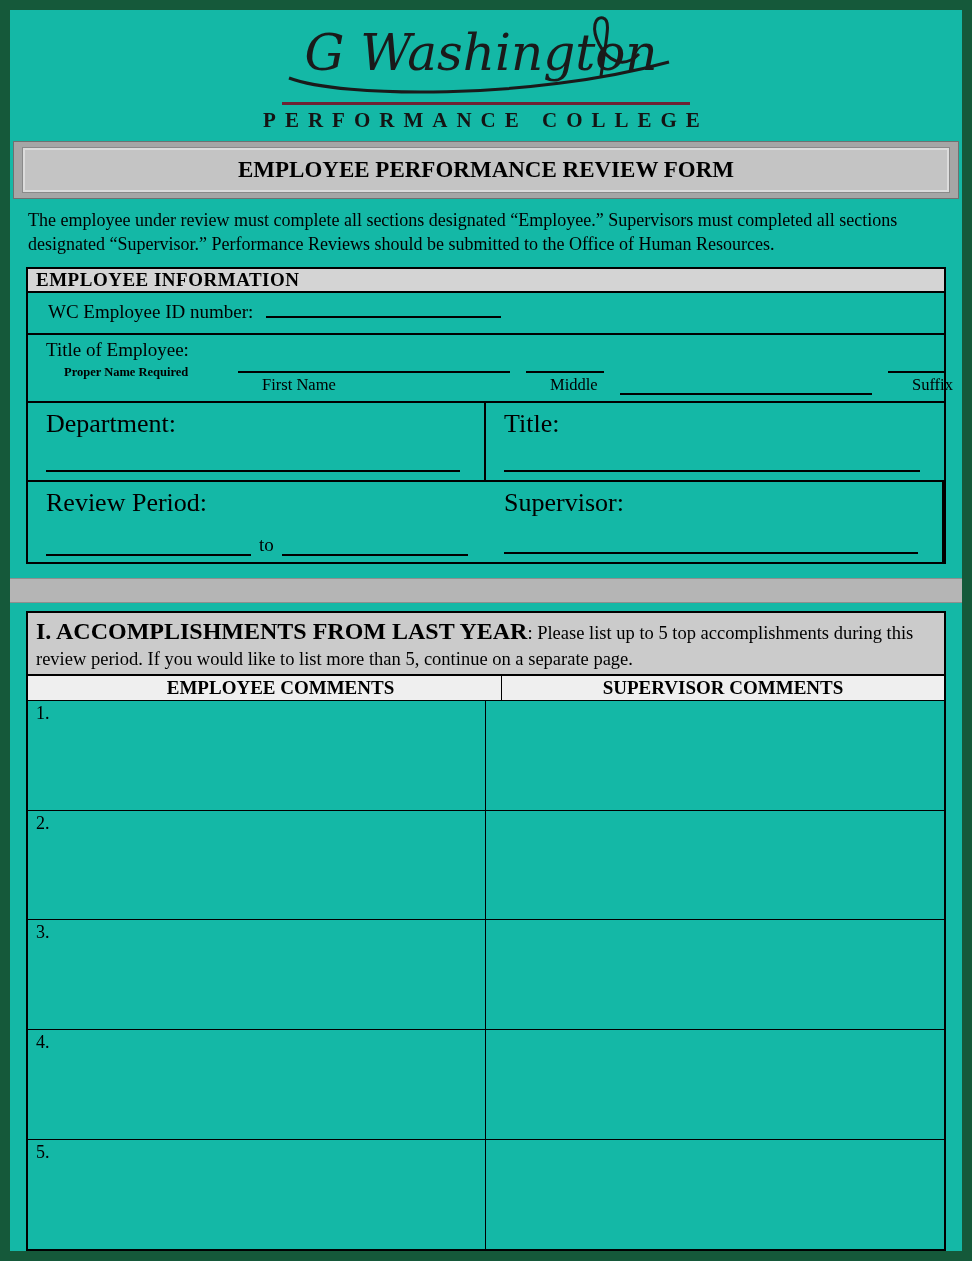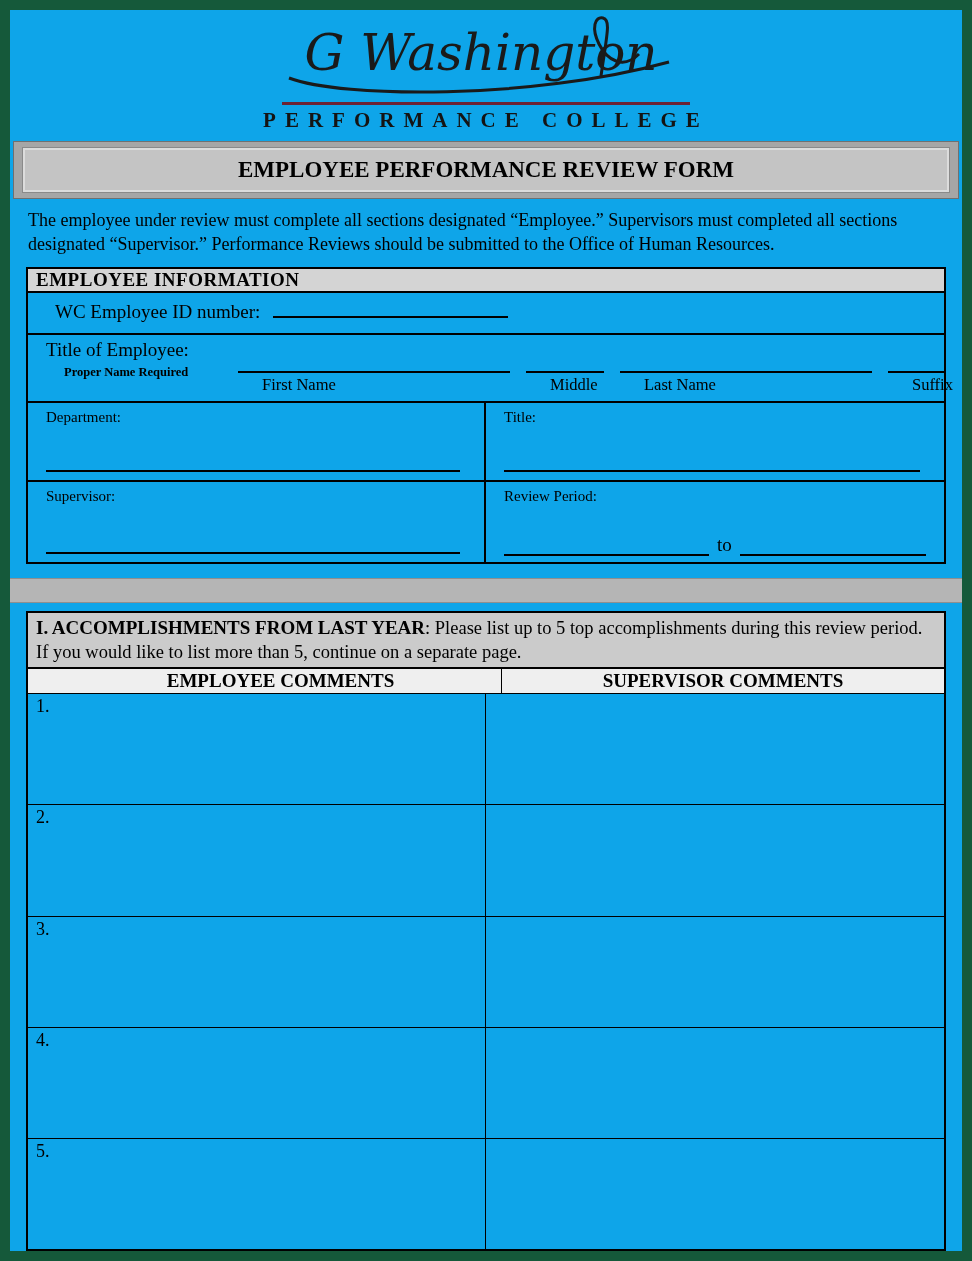--- a/index.html
+++ b/index.html
@@ -1,62 +1,62 @@
 <!DOCTYPE html>
 <html><head>
 <meta charset="utf-8">
 <style>
   html,body{margin:0;padding:0;background:#ddd;}
   .page{
     width:972px;height:1261px;box-sizing:border-box;
-    border:10px solid #15593a;background:#0ea5e9;
+    border:10px solid #15593a;background:#14b8a6;
     font-family:"Liberation Serif","DejaVu Serif",serif;color:#000;
     display:flex;flex-direction:column;overflow:hidden;
   }
   
   .logo{text-align:center;padding-top:4px;}
   .sig-svg{display:block;margin:0 auto;}
   .maroon-rule{width:408px;height:3px;background:#6d2334;margin:0 auto 3px;}
   .college{font-size:21px;letter-spacing:9px;font-weight:600;color:#141414;}
   
   .banner-wrap{margin:8px 3px 0;background:#a6a6a6;border:1px solid #707070;padding:6px 9px;}
   .banner{background:#c4c4c4;border:2px solid #dcdcdc;outline:1px solid #8a8a8a;
     text-align:center;font-size:23px;font-weight:bold;padding:7px 0;}
   
   .intro{margin:10px 34px 6px 18px;font-size:18px;line-height:1.32;}
   
   .info-table{margin:4px 16px 0;border:2px solid #000;}
   .info-header{background:#d4d4d4;border-bottom:2px solid #000;font-weight:bold;font-size:19px;padding:0 8px;letter-spacing:.5px;}
   .row{border-bottom:2px solid #000;}
   .row:last-child{border-bottom:none;}
-  .id-row{padding:8px 8px 10px 27px;font-size:19px;}
+  .id-row{padding:8px 8px 10px 20px;font-size:19px;}
   .fill-line{display:inline-block;border-bottom:2px solid #000;height:14px;vertical-align:baseline;}
   .name-row{display:flex;padding:4px 8px 4px 18px;height:68px;box-sizing:border-box;}
   .name-left{width:192px;flex:0 0 192px;}
   .name-label{font-size:19px;}
   .name-note{font-size:12.5px;font-weight:bold;margin:4px 0 0 18px;}
   .name-fields{flex:1;display:flex;gap:16px;align-items:flex-end;padding-bottom:2px;}
   .nf{display:flex;flex-direction:column;}
   .nf .line{border-bottom:2px solid #000;height:24px;}
   .nf .lab{font-size:16.5px;padding-top:2px;margin-left:24px;}
   .split{display:flex;}
   .cell{flex:0 0 50%;box-sizing:border-box;display:flex;flex-direction:column;justify-content:space-between;padding:6px 18px 6px 18px;}
   .cell.left{border-right:2px solid #000;}
-  .cell .lab{font-size:15px;}
+  .cell .lab{font-size:26px;}
   .cell .bottom-line{border-bottom:2px solid #000;height:0;margin:0 6px 2px 0;}
   .dept-row{height:77px;}
   .sup-row{height:80px;}
   .rp-bottom{display:flex;align-items:flex-end;font-size:19px;gap:8px;}
   .rp-bottom .seg{border-bottom:2px solid #000;height:16px;}
   .seg1{width:205px;} .seg2{flex:1;}
   
   .band{margin-top:14px;height:23px;background:#b5b5b5;border-top:1px solid #8f8f8f;border-bottom:1px solid #8f8f8f;}
   
   .acc-header{margin:8px 16px 0;border:2px solid #000;border-bottom:none;background:#cbcbcb;padding:3px 8px;font-size:18.5px;line-height:1.3;}
-  .acc-header b{font-size:19px;margin-top:24px;}
+  .acc-header b{font-size:24px;margin-top:24px;}
   .comments-table{margin:0 16px;border:2px solid #000;flex:1;display:flex;flex-direction:column;min-height:0;}
   .ct-head{display:flex;border-bottom:1px solid #000;background:#efefef;padding-left:32px;}
   .ct-head .col{flex:0 0 50%;box-sizing:border-box;text-align:center;font-weight:bold;font-size:19px;padding:1px 0;}
   .ct-head .col.left{border-right:1px solid #000;}
   .ct-row{display:flex;flex:1 1 0;border-bottom:1px solid #000;min-height:0;}
   .ct-row:last-child{border-bottom:none;}
   .ct-cell{flex:0 0 50%;box-sizing:border-box;font-size:18px;padding:2px 8px;}
   .ct-cell.left{border-right:1px solid #000;}
 </style>
 </head>
@@ -97,52 +97,51 @@
         <div class="nf" style="width:272px;">
           <div class="line"></div>
           <div class="lab">First Name</div>
         </div>
         <div class="nf" style="width:78px;">
           <div class="line"></div>
           <div class="lab">Middle</div>
         </div>
         <div class="nf" style="width:252px;">
           <div class="line"></div>
-          <div class="lab">Last Name</div>
         </div>
         <div class="nf" style="width:58px;">
           <div class="line"></div>
           <div class="lab">Suffix</div>
         </div>
       </div>
     </div>
 
     <div class="row split dept-row">
       <div class="cell left">
         <div class="lab">Department:</div>
         <div class="bottom-line"></div>
       </div>
       <div class="cell">
         <div class="lab">Title:</div>
         <div class="bottom-line"></div>
       </div>
     </div>
 
     <div class="row split sup-row">
-      <div class="cell left">
-        <div class="lab">Supervisor:</div>
-        <div class="bottom-line"></div>
-      </div>
       <div class="cell">
         <div class="lab">Review Period:</div>
         <div class="rp-bottom">
           <span class="seg seg1"></span>
           <span>to</span>
           <span class="seg seg2"></span>
         </div>
+      </div>
+      <div class="cell left">
+        <div class="lab">Supervisor:</div>
+        <div class="bottom-line"></div>
       </div>
     </div>
   </div>
 
   <div class="band"></div>
 
   <div class="acc-header">
     <b>I. ACCOMPLISHMENTS FROM LAST YEAR</b><span>: Please list up to 5 top accomplishments during this review period. If you would like to list more than 5, continue on a separate page.</span>
   </div>
 

